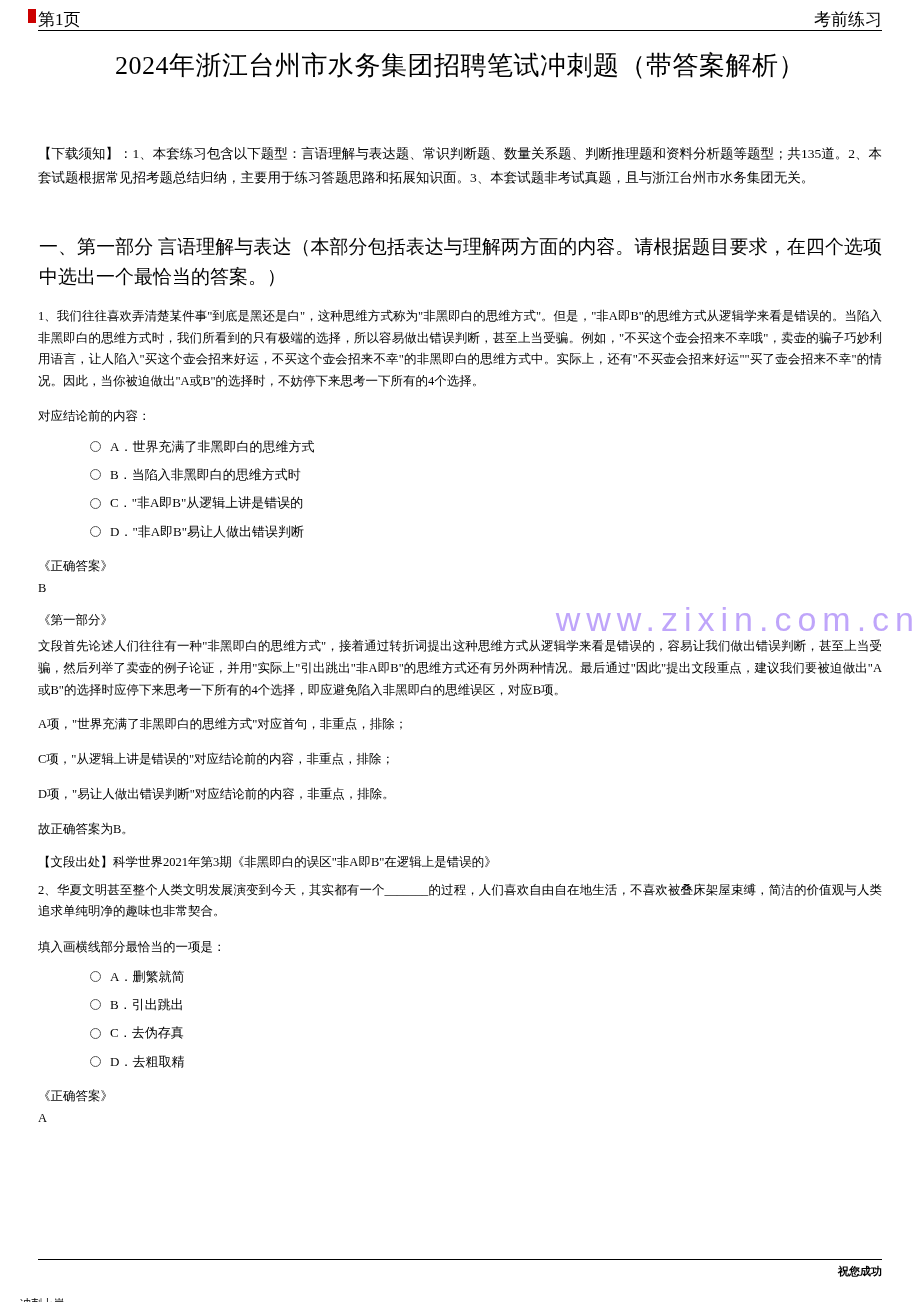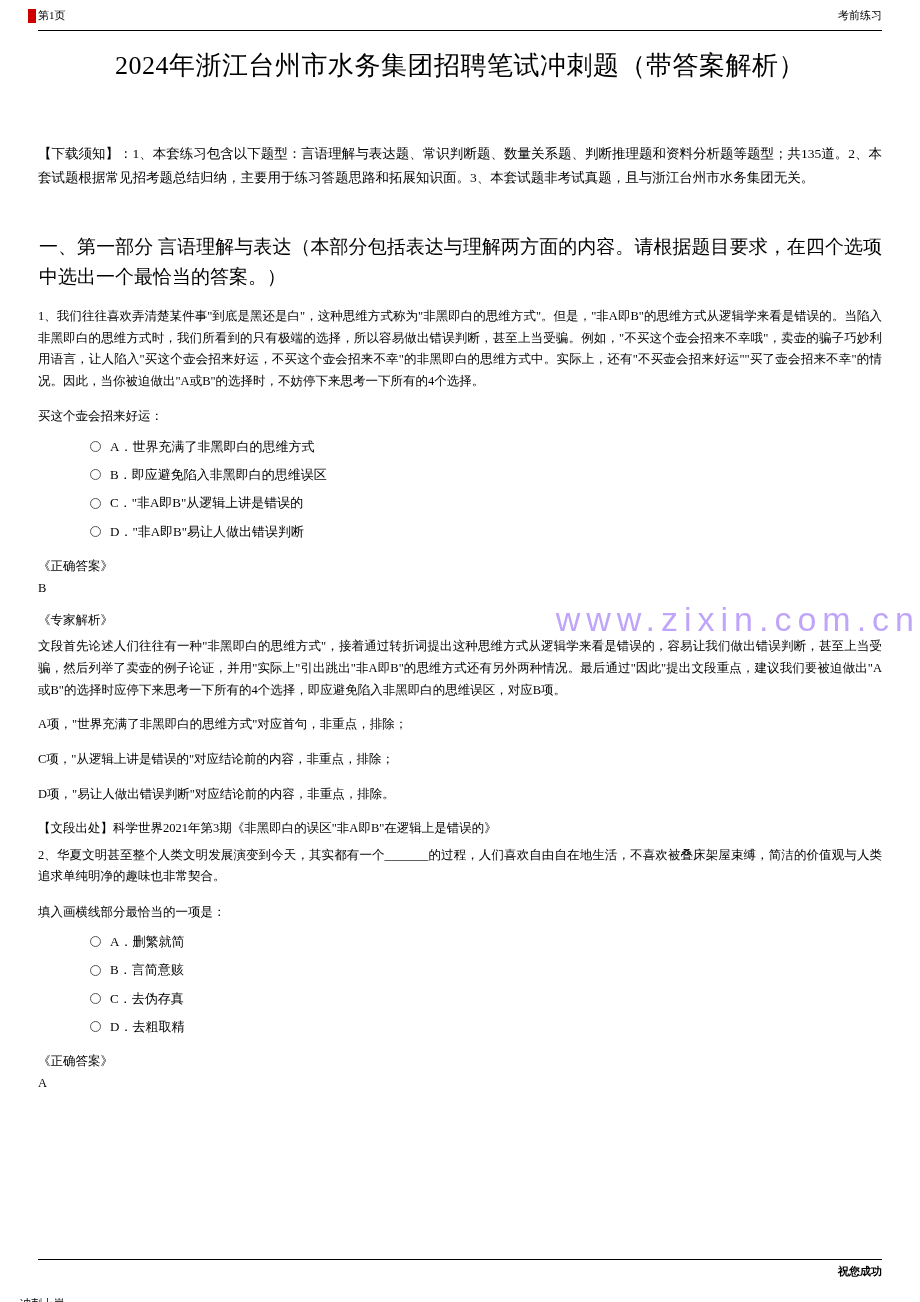--- a/index.html
+++ b/index.html
@@ -21,21 +21,21 @@
     height: 1302px;
     box-sizing: border-box;
   }
   
   .header {
     position: absolute;
     top: 8px;
     left: 0;
     width: 920px;
     height: 22px;
-    font-size: 11px;
+    font-size: 17px;
     color: #000;
   }
   .header-left {
     position: absolute;
     left: 38px;
     top: 0;
   }
   .header-right {
     position: absolute;
     right: 38px;
@@ -219,66 +219,67 @@
   <div class="content">
 
     <h1 class="doc-title">2024年浙江台州市水务集团招聘笔试冲刺题（带答案解析）</h1>
 
     <p class="notice">【下载须知】：1、本套练习包含以下题型：言语理解与表达题、常识判断题、数量关系题、判断推理题和资料分析题等题型；共135道。2、本套试题根据常见招考题总结归纳，主要用于练习答题思路和拓展知识面。3、本套试题非考试真题，且与浙江台州市水务集团无关。</p>
 
     <h2 class="section-title">一、第一部分  言语理解与表达（本部分包括表达与理解两方面的内容。请根据题目要求，在四个选项中选出一个最恰当的答案。）</h2>
 
     <div>
       <p class="q-stem">1、我们往往喜欢弄清楚某件事"到底是黑还是白"，这种思维方式称为"非黑即白的思维方式"。但是，"非A即B"的思维方式从逻辑学来看是错误的。当陷入非黑即白的思维方式时，我们所看到的只有极端的选择，所以容易做出错误判断，甚至上当受骗。例如，"不买这个壶会招来不幸哦"，卖壶的骗子巧妙利用语言，让人陷入"买这个壶会招来好运，不买这个壶会招来不幸"的非黑即白的思维方式中。实际上，还有"不买壶会招来好运""买了壶会招来不幸"的情况。因此，当你被迫做出"A或B"的选择时，不妨停下来思考一下所有的4个选择。</p>
-      <p class="q-ask">买这个壶会招来好运：</p>
+      <p class="q-ask">对应结论前的内容：</p>
       <ul class="options">
         <li class="opt">
           <span class="radio"></span>
           <span class="opt-label">A．</span>
           <span class="opt-label">世界充满了非黑即白的思维方式</span>
         </li>
         <li class="opt">
           <span class="radio"></span>
           <span class="opt-label">B．</span>
-          <span class="opt-label">即应避免陷入非黑即白的思维误区</span>
+          <span class="opt-label">当陷入非黑即白的思维方式时</span>
         </li>
         <li class="opt">
           <span class="radio"></span>
           <span class="opt-label">C．</span>
           <span class="opt-label">"非A即B"从逻辑上讲是错误的</span>
         </li>
         <li class="opt">
           <span class="radio"></span>
           <span class="opt-label">D．</span>
           <span class="opt-label">"非A即B"易让人做出错误判断</span>
         </li>
       </ul>
       <p class="ans-head">《正确答案》</p>
       <p class="ans-val">B</p>
-      <p class="ana-head">《专家解析》</p>
+      <p class="ana-head">《第一部分》</p>
       <p class="ana-para">文段首先论述人们往往有一种"非黑即白的思维方式"，接着通过转折词提出这种思维方式从逻辑学来看是错误的，容易让我们做出错误判断，甚至上当受骗，然后列举了卖壶的例子论证，并用"实际上"引出跳出"非A即B"的思维方式还有另外两种情况。最后通过"因此"提出文段重点，建议我们要被迫做出"A或B"的选择时应停下来思考一下所有的4个选择，即应避免陷入非黑即白的思维误区，对应B项。</p>
       <p class="ana-para gap">A项，"世界充满了非黑即白的思维方式"对应首句，非重点，排除；</p>
       <p class="ana-para gap">C项，"从逻辑上讲是错误的"对应结论前的内容，非重点，排除；</p>
       <p class="ana-para gap">D项，"易让人做出错误判断"对应结论前的内容，非重点，排除。</p>
+      <p class="ana-para gap">故正确答案为B。</p>
       <p class="src-line">【文段出处】科学世界2021年第3期《非黑即白的误区"非A即B"在逻辑上是错误的》</p>
     </div>
 
     <div class="q2-block">
       <p class="q-stem">2、华夏文明甚至整个人类文明发展演变到今天，其实都有一个_______的过程，人们喜欢自由自在地生活，不喜欢被叠床架屋束缚，简洁的价值观与人类追求单纯明净的趣味也非常契合。</p>
       <p class="q-ask">填入画横线部分最恰当的一项是：</p>
       <ul class="options">
         <li class="opt">
           <span class="radio"></span>
           <span class="opt-label">A．</span>
           <span class="opt-label">删繁就简</span>
         </li>
         <li class="opt">
           <span class="radio"></span>
           <span class="opt-label">B．</span>
-          <span class="opt-label">言简意赅</span>
+          <span class="opt-label">引出跳出</span>
         </li>
         <li class="opt">
           <span class="radio"></span>
           <span class="opt-label">C．</span>
           <span class="opt-label">去伪存真</span>
         </li>
         <li class="opt">
           <span class="radio"></span>
           <span class="opt-label">D．</span>
           <span class="opt-label">去粗取精</span>

